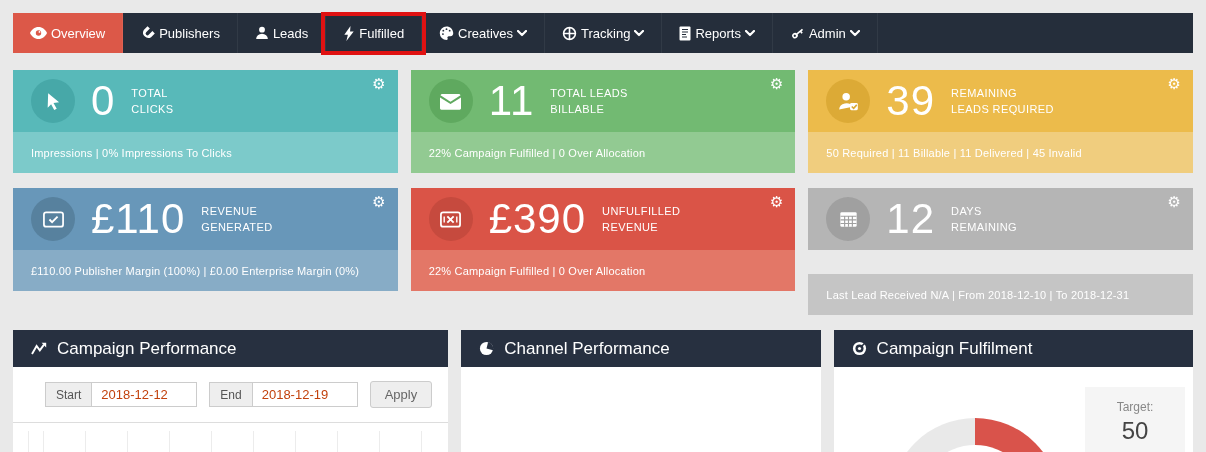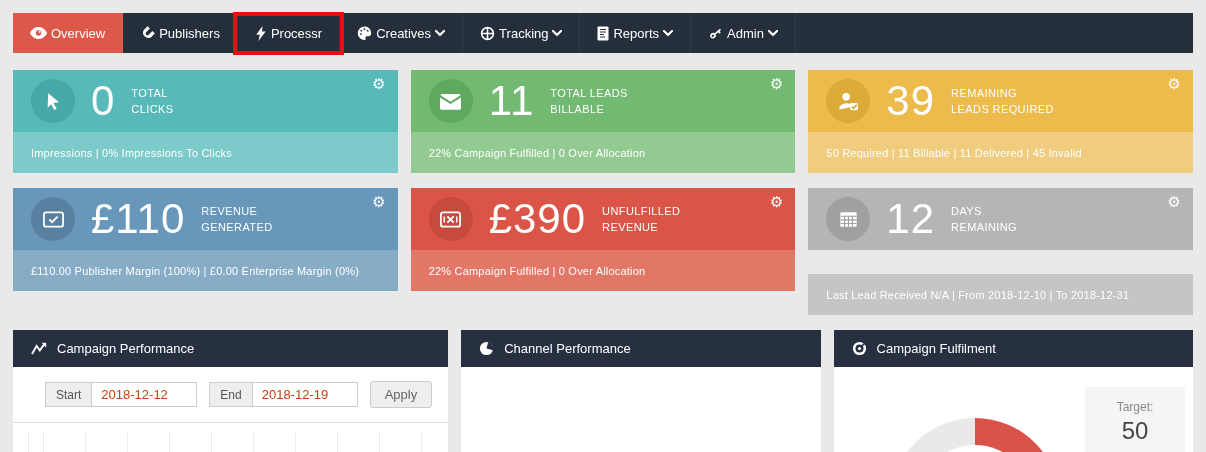--- a/index.html
+++ b/index.html
@@ -24,21 +24,21 @@
   .card-value { color: #fff; font-size: 42px; font-weight: 400; margin: 0 16px 0 16px; letter-spacing: 1px; }
   .card-label { color: #fff; font-size: 11px; line-height: 1.5; letter-spacing: .4px; }
   .gear { position: absolute; top: 7px; right: 12px; color: #fff; font-size: 15px;
           font-family: "DejaVu Sans", sans-serif; cursor: pointer; line-height: 1; }
   .card-footer { height: 41px; display: flex; align-items: center; padding: 0 18px;
                  color: #fff; font-size: 11px; letter-spacing: .2px; }
 
   
   .panels { display: grid; grid-template-columns: repeat(3, 1fr); gap: 13px; margin: 15px 13px 0; }
   .panel-header { height: 37px; display: flex; align-items: center; gap: 10px;
-                  padding: 0 18px; color: #fff; font-size: 13px; }
+                  padding: 0 18px; color: #fff; font-size: 17px; }
   .panel-body { background: #fff; height: 160px; position: relative; overflow: hidden; }
 
   
   .controls { display: flex; align-items: center; gap: 12px; padding: 14px 16px 0 32px; }
   .input-group { display: flex; }
   .addon { background: #eee; border: 1px solid #ccc; border-right: 0; padding: 4px 10px;
            font-size: 12px; color: #555; display: flex; align-items: center; }
   .date-input { border: 1px solid #ccc; width: 106px; padding: 4px 9px; font-size: 13px;
                 color: #c2410c; font-family: inherit; outline: none; }
   .apply-btn { margin-left: auto; background: #eee; border: 1px solid #ccc; padding: 5px 14px;
@@ -81,27 +81,36 @@
     <span>
       <svg width="15" height="15" viewBox="0 0 16 16">
           <g transform="rotate(45 8 8)" fill="#fff">
             <path d="M2.5 2.5h3.6v5.6a1.9 1.9 0 0 0 3.8 0V2.5h3.6v5.6a5.7 5.7 0 0 1-11 0z"></path>
           </g>
         </svg>
     </span>
     <span class="nlabel">Publishers</span>
   </div>
   <div class="nav-item">
+    <span>
+      <svg width="14" height="14" viewBox="0 0 16 16" fill="#fff">
+          <circle cx="8" cy="4.2" r="3.3"></circle>
+          <path d="M1.3 14.8a6.7 6 0 0 1 13.4 0z"></path>
+        </svg>
+    </span>
+    <span class="nlabel">Leads</span>
+  </div>
+  <div class="nav-item">
     <span class="annotation-frame" style="border-color: rgb(224, 18, 18);"></span>
     <span>
       <svg width="12" height="15" viewBox="0 0 12 16" fill="#fff">
           <path d="M7.6 0 1 9.2h3.8L3.2 16l7.8-10.2H7.1z"></path>
         </svg>
     </span>
-    <span class="nlabel">Processr</span>
+    <span class="nlabel">Fulfilled</span>
   </div>
   <div class="nav-item">
     <span>
       <svg width="15" height="14" viewBox="0 0 16 15" fill="#fff">
           <path d="M8 .5A7.2 7.2 0 0 0 .8 7.7 7.2 7.2 0 0 0 8 14.9c1.3 0 1.7-1 1.1-1.8-.6-1 .2-2.1 1.4-2.1h1.6a3.2 3.2 0 0 0 3.1-3.4C15 3.4 11.9.5 8 .5z"></path>
           <g fill="#252e3b">
             <circle cx="4.6" cy="5" r="1"></circle>
             <circle cx="8" cy="3.4" r="1"></circle>
             <circle cx="11.4" cy="5" r="1"></circle>
             <circle cx="4.2" cy="8.7" r="1"></circle>

